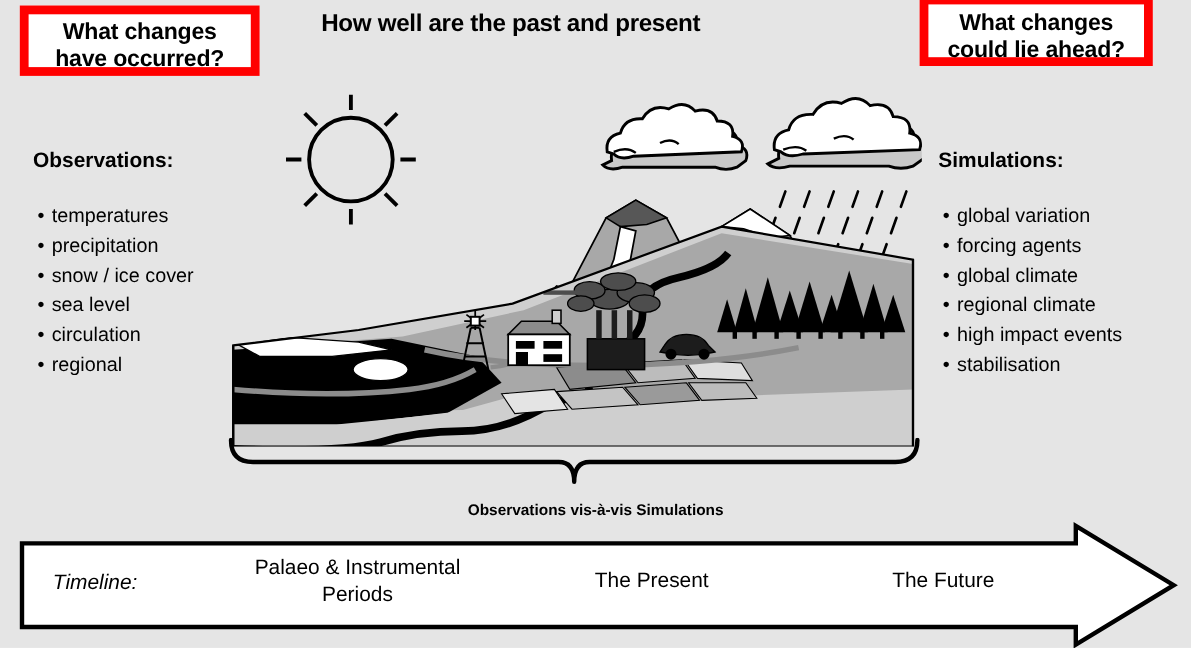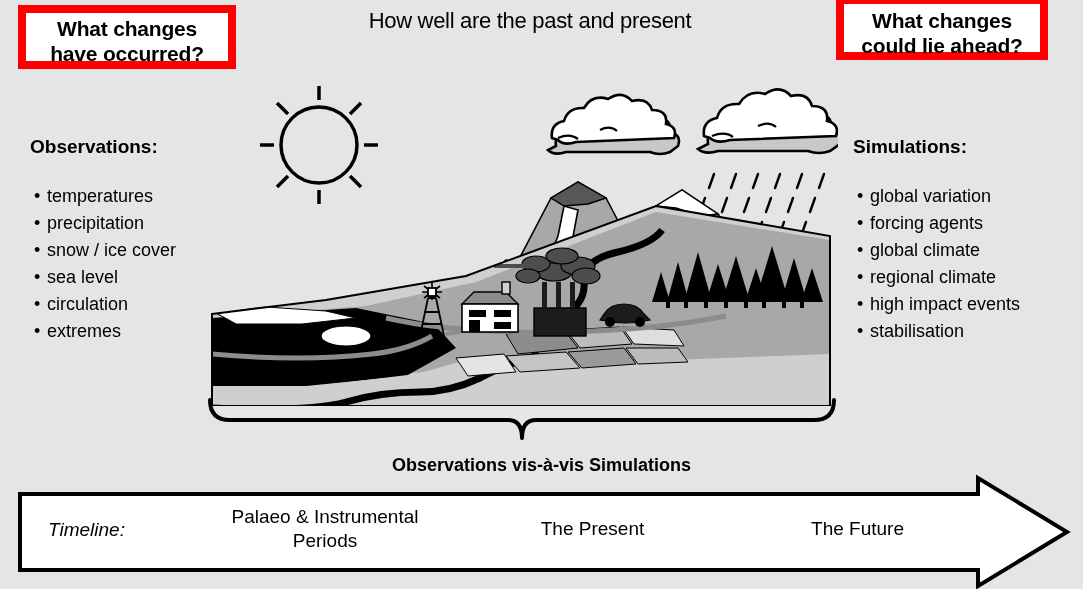--- a/index.html
+++ b/index.html
@@ -47,24 +47,24 @@
     padding-top: 4px;
   }
   .callout .ln { display: block; }
 
   
   #main-title {
     position: absolute;
     left: 292px;
     top: 7px;
     width: 476px;
-    text-align: center;
+    text-align: left;
     font-size: 22px;
     line-height: 27px;
-    font-weight: normal;
+    font-weight: bold;
     letter-spacing: -0.3px;
   }
   #main-title .ln { display: block; }
 
   
   .side-heading {
     position: absolute;
     font-size: 19px;
     font-weight: bold;
   }
@@ -108,21 +108,21 @@
     height: 44px;
   }
   #brace svg { display: block; }
 
   #vis-a-vis-caption {
     position: absolute;
     left: 0;
     top: 455px;
     width: 1083px;
     text-align: center;
-    font-size: 18px;
+    font-size: 14px;
     font-weight: bold;
   }
 
   
   #timeline-arrow {
     position: absolute;
     left: 16px;
     top: 474px;
     width: 1055px;
     height: 115px;
@@ -178,21 +178,21 @@
     <span class="ln">could lie ahead?</span>
   </div>
 
   <div class="side-heading" id="observations-heading">Observations:</div>
   <ul class="bullet-list" id="observations-list">
     <li><span class="dot">•</span><span>temperatures</span></li>
     <li><span class="dot">•</span><span>precipitation</span></li>
     <li><span class="dot">•</span><span>snow / ice cover</span></li>
     <li><span class="dot">•</span><span>sea level</span></li>
     <li><span class="dot">•</span><span>circulation</span></li>
-    <li><span class="dot">•</span><span>extremes</span></li>
+    <li><span class="dot">•</span><span>regional</span></li>
   </ul>
 
   <div class="side-heading" id="simulations-heading">Simulations:</div>
   <ul class="bullet-list" id="simulations-list">
     <li><span class="dot">•</span><span>global variation</span></li>
     <li><span class="dot">•</span><span>forcing agents</span></li>
     <li><span class="dot">•</span><span>global climate</span></li>
     <li><span class="dot">•</span><span>regional climate</span></li>
     <li><span class="dot">•</span><span>high impact events</span></li>
     <li><span class="dot">•</span><span>stabilisation</span></li>

